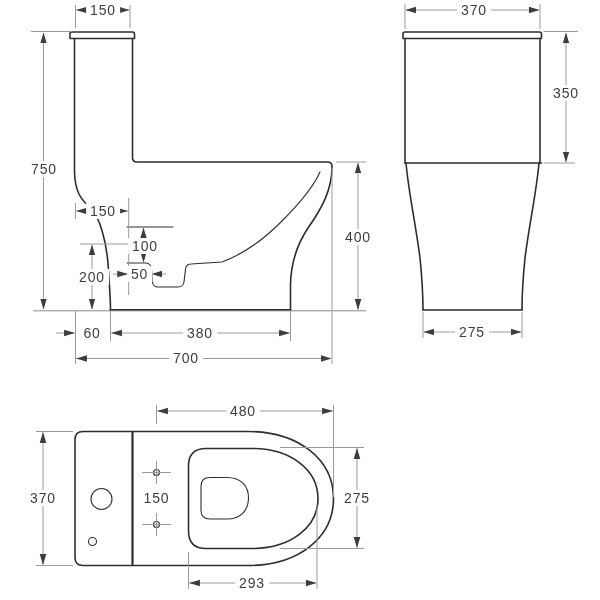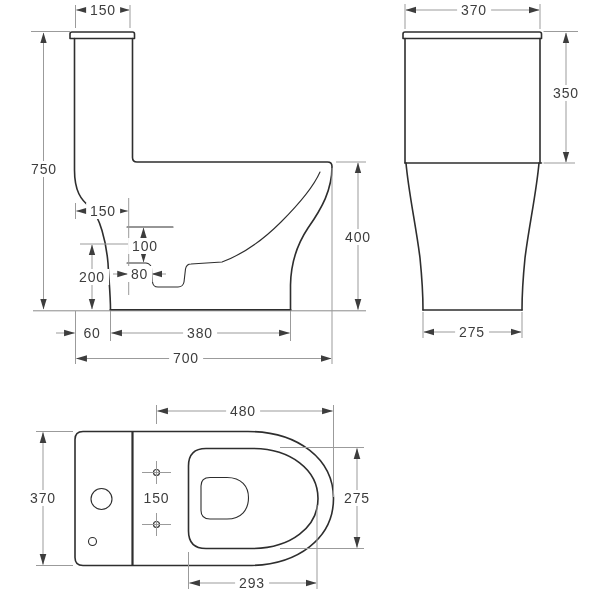--- a/index.html
+++ b/index.html
@@ -126,21 +126,21 @@
     <path class="dim" d="M317,505 V589"></path>
     <line class="dim" x1="189.5" y1="583" x2="316" y2="583" marker-start="url(#ar)" marker-end="url(#ar)"></line>
   </g>
 </svg>
 
 <div class="dim-label" style="left:103px;top:10px">150</div>
 <div class="dim-label" style="left:44px;top:169px">750</div>
 <div class="dim-label" style="left:103px;top:211px">150</div>
 <div class="dim-label" style="left:145px;top:246px">100</div>
 <div class="dim-label" style="left:92px;top:277px">200</div>
-<div class="dim-label" style="left:139.5px;top:274px">80</div>
+<div class="dim-label" style="left:139.5px;top:274px">50</div>
 <div class="dim-label" style="left:358px;top:237px">400</div>
 <div class="dim-label" style="left:92px;top:333px">60</div>
 <div class="dim-label" style="left:200px;top:333px">380</div>
 <div class="dim-label" style="left:186px;top:358px">700</div>
 
 <div class="dim-label" style="left:474px;top:10px">370</div>
 <div class="dim-label" style="left:566px;top:93px">350</div>
 <div class="dim-label" style="left:472px;top:332px">275</div>
 
 <div class="dim-label" style="left:243px;top:411px">480</div>

